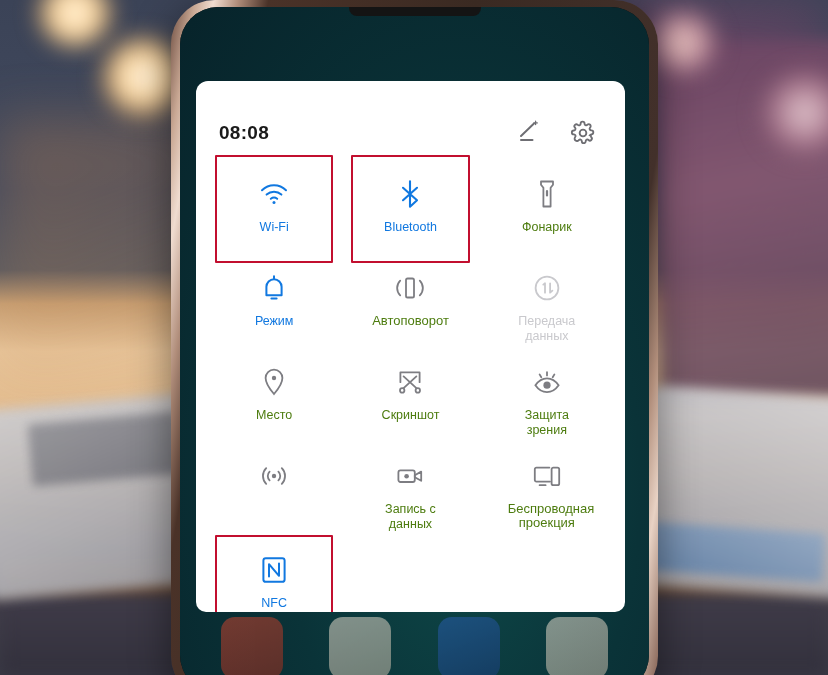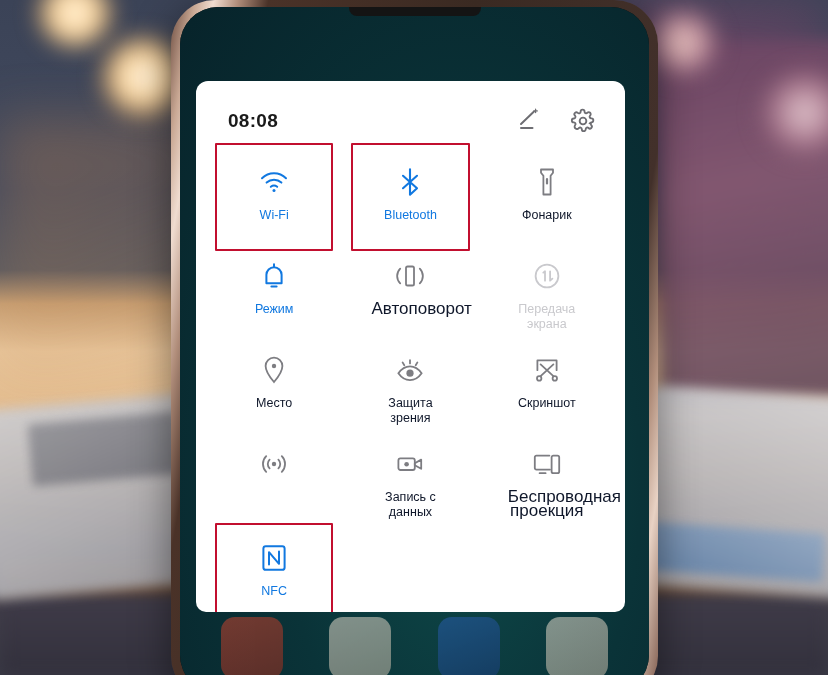--- a/index.html
+++ b/index.html
@@ -142,21 +142,22 @@
   #panel {
     position:absolute;
     left:196px; top:81px;
     width:429px; height:531px;
     background:#ffffff;
     border-radius: 12px 12px 10px 10px;
     overflow:hidden;
   }
   .panel-header {
     display:flex; align-items:center; justify-content:space-between;
-    padding: 26px 28px 0 32px;
+    padding: 26px 28px 0 23px;
+    margin-top: 12px;
   }
   .clock {
     font-size:19px; font-weight:bold; color:#1a1a1a; letter-spacing:.3px;
   }
   .header-actions { display:flex; align-items:center; gap:26px; }
   .hdr-btn { width:28px; height:28px; display:flex; align-items:center; justify-content:center; }
 
   .toggle-grid {
     margin-top:16px;
     display:grid;
@@ -173,26 +174,26 @@
     box-sizing:border-box;
   }
   .tile .ticon {
     height:34px; display:flex; align-items:center; justify-content:center;
   }
   .tile .tlabel {
     margin-top:9px;
     font-size:12.5px;
     line-height:15px;
     text-align:center;
-    color:#0f172a;
+    color:#4d7c0f;
     max-width:78px;
   }
   .tile.on .tlabel { color:#1178e0; }
   .tile.dim .tlabel { color:#c9c9cd; }
-  .tile.small-label .tlabel { font-size:17px; line-height:14px; }
+  .tile.small-label .tlabel { font-size:13px; line-height:14px; }
   .tile.boxed::after {
     content:"";
     position:absolute;
     left:9px; right:9px; top:-4px; bottom:-2px;
     border:2px solid #c20f2f;
     border-radius:1px;
     pointer-events:none;
   }
   .tile.boxed.r1::after { top:-8px; bottom:-6px; }
 
@@ -367,54 +368,54 @@
 
 
       <div class="tile dim">
         <div class="ticon">
           <svg width="30" height="30" viewBox="0 0 30 30" fill="none" stroke="#c9c9cd" stroke-width="1.8" stroke-linecap="round" stroke-linejoin="round">
             <circle cx="15" cy="15" r="11.4"></circle>
             <path d="M11.3 11.6l1.7-1.3v9.4"></path>
             <path d="M18.1 10.3v9.4l2.3-2.1"></path>
           </svg>
         </div>
-        <div class="tlabel">Передача экрана</div>
+        <div class="tlabel">Передача данных</div>
       </div>
 
       <div class="tile">
         <div class="ticon">
           <svg width="24" height="30" viewBox="0 0 24 30" fill="none" stroke="#7d7d82" stroke-width="1.8">
             <path d="M12 2.6a8.4 8.4 0 0 0-8.4 8.4c0 6.2 8.4 16 8.4 16s8.4-9.8 8.4-16A8.4 8.4 0 0 0 12 2.6z"></path>
             <circle cx="12" cy="11" r="2.2" fill="#7d7d82" stroke="none"></circle>
           </svg>
         </div>
         <div class="tlabel">Место</div>
-      </div>
-
-      <div class="tile">
-        <div class="ticon">
-          <svg width="32" height="26" viewBox="0 0 32 26" fill="none" stroke="#7d7d82" stroke-width="1.8" stroke-linecap="round">
-            <path d="M4.4 16.2c3.2-4.6 7.2-6.9 11.6-6.9s8.4 2.3 11.6 6.9c-3.2 4.6-7.2 6.9-11.6 6.9s-8.4-2.3-11.6-6.9z"></path>
-            <circle cx="16" cy="16.2" r="3.6" fill="#7d7d82" stroke="none"></circle>
-            <path d="M16 3.2v3.2M8.6 5.4l1.7 2.8M23.4 5.4l-1.7 2.8"></path>
-          </svg>
-        </div>
-        <div class="tlabel">Защита зрения</div>
       </div>
 
       <div class="tile">
         <div class="ticon">
           <svg width="32" height="28" viewBox="0 0 32 28" fill="none" stroke="#7d7d82" stroke-width="1.8" stroke-linecap="round" stroke-linejoin="round">
             <path d="M6.4 14.2V4.4h19.2v9.8"></path>
             <path d="M9.6 8.4l12.8 11.8M22.4 8.4L9.6 20.2"></path>
             <circle cx="8.2" cy="22.4" r="2.2"></circle>
             <circle cx="23.8" cy="22.4" r="2.2"></circle>
           </svg>
         </div>
         <div class="tlabel">Скриншот</div>
+      </div>
+
+      <div class="tile">
+        <div class="ticon">
+          <svg width="32" height="26" viewBox="0 0 32 26" fill="none" stroke="#7d7d82" stroke-width="1.8" stroke-linecap="round">
+            <path d="M4.4 16.2c3.2-4.6 7.2-6.9 11.6-6.9s8.4 2.3 11.6 6.9c-3.2 4.6-7.2 6.9-11.6 6.9s-8.4-2.3-11.6-6.9z"></path>
+            <circle cx="16" cy="16.2" r="3.6" fill="#7d7d82" stroke="none"></circle>
+            <path d="M16 3.2v3.2M8.6 5.4l1.7 2.8M23.4 5.4l-1.7 2.8"></path>
+          </svg>
+        </div>
+        <div class="tlabel">Защита зрения</div>
       </div>
 
       <div class="tile">
         <div class="ticon">
           <svg width="30" height="30" viewBox="0 0 30 30" fill="none" stroke="#7d7d82" stroke-width="1.8" stroke-linecap="round">
             <circle cx="15" cy="15" r="2.2" fill="#7d7d82" stroke="none"></circle>
             <path d="M10.6 10.6a6.2 6.2 0 0 0 0 8.8"></path>
             <path d="M19.4 10.6a6.2 6.2 0 0 1 0 8.8"></path>
             <path d="M7.2 7.2a11 11 0 0 0 0 15.6"></path>
             <path d="M22.8 7.2a11 11 0 0 1 0 15.6"></path>

